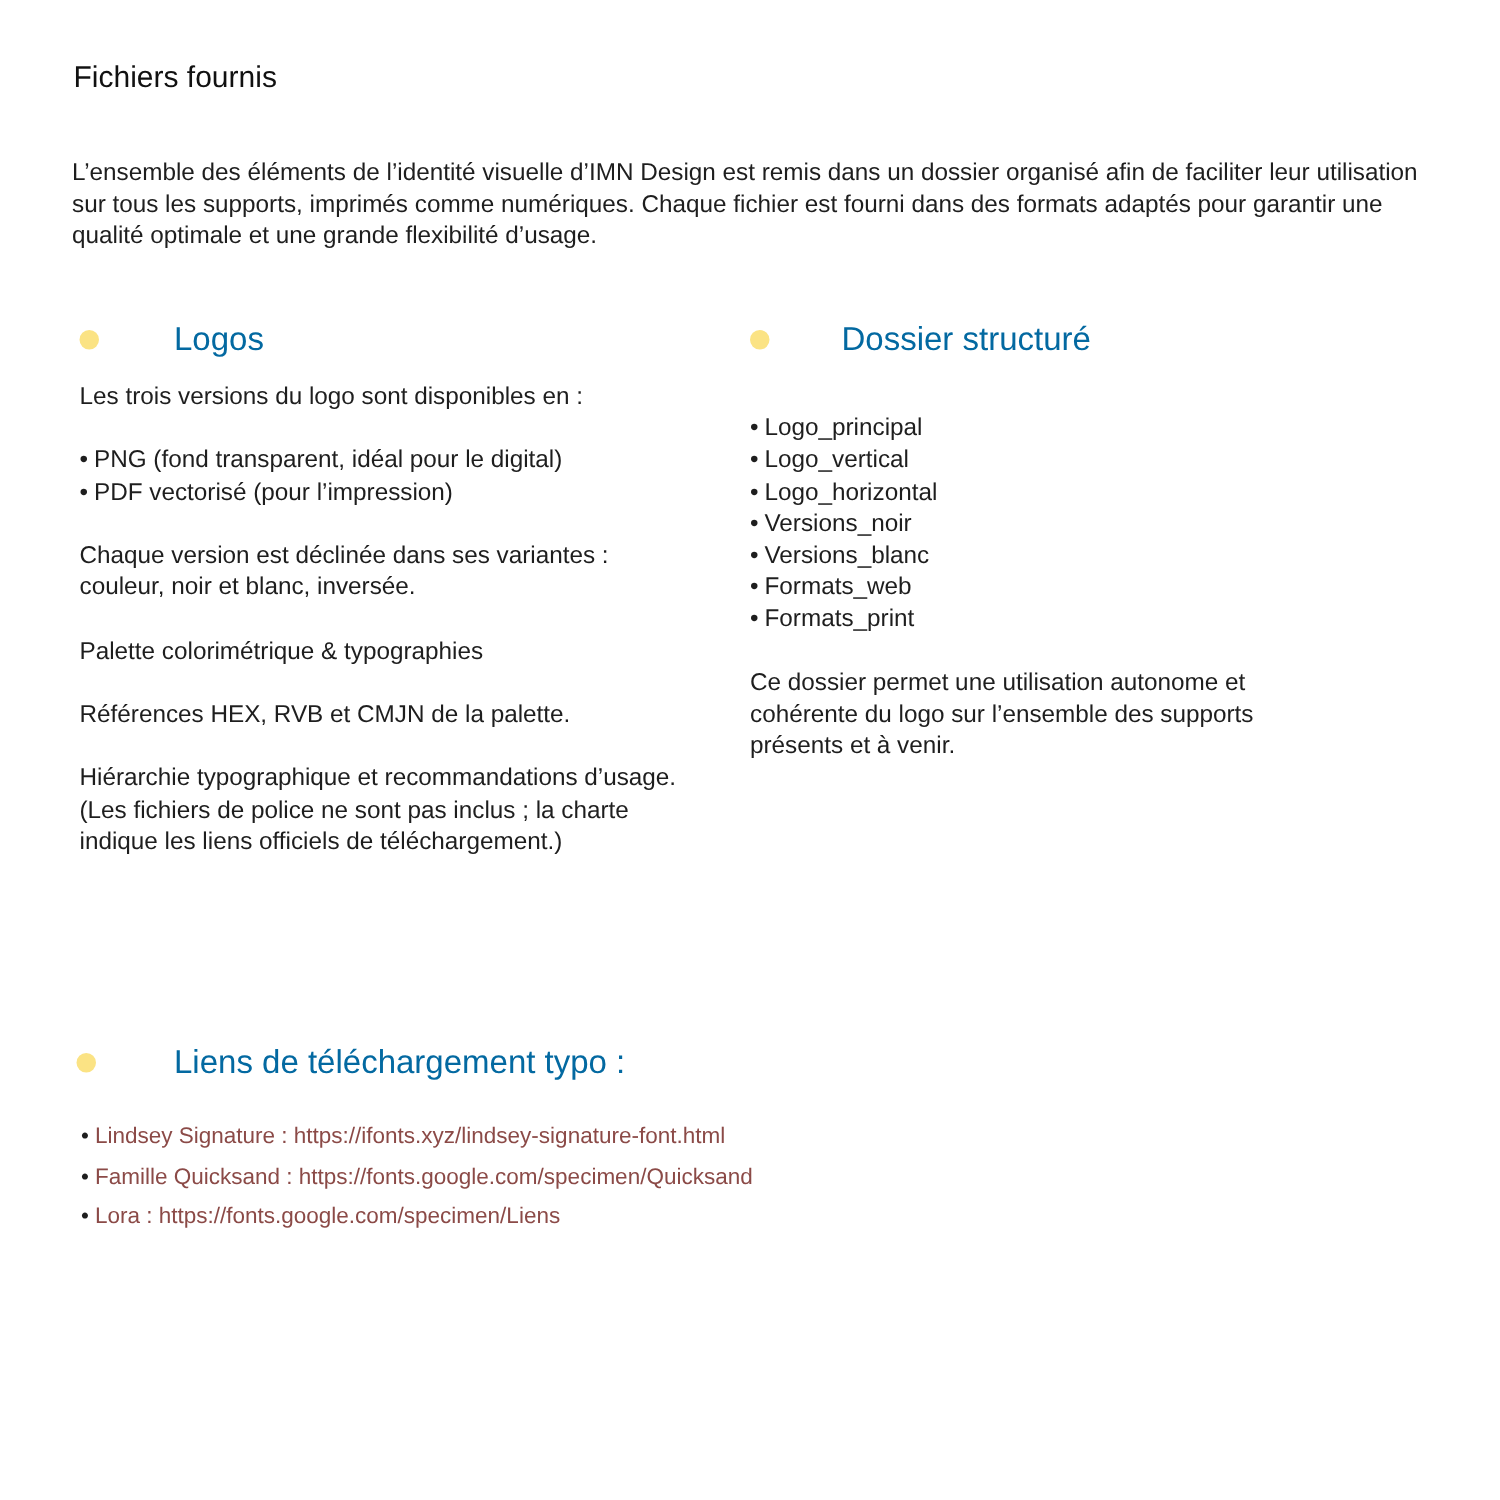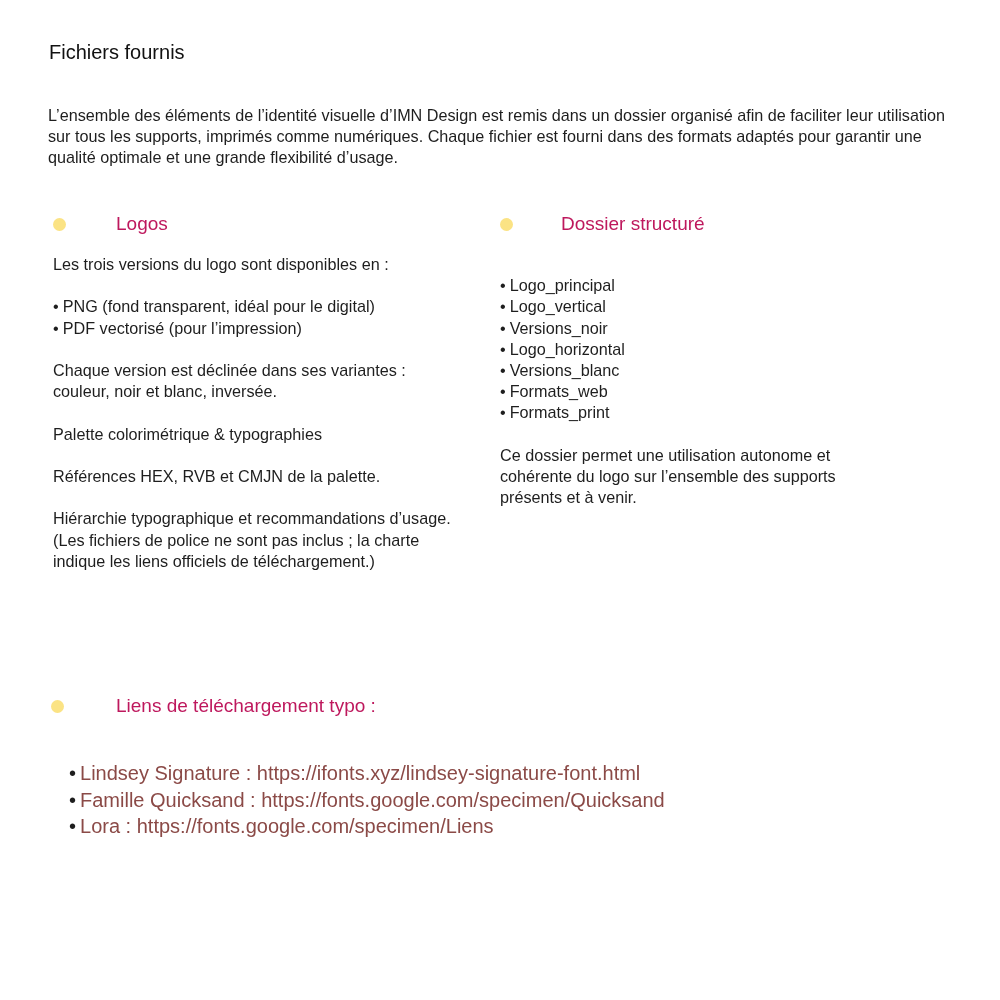--- a/index.html
+++ b/index.html
@@ -39,22 +39,22 @@
       display: flex;
       align-items: center;
     }
     .dot {
       width: 13px;
       height: 13px;
       border-radius: 50%;
       display: inline-block;
     }
     .section-title {
-      font-size: 19px;
-      color: #be185d;
+      font-size: 22px;
+      color: #0369a1;
       font-weight: 400;
     }
     .col {
       position: absolute;
       font-size: 16.2px;
       line-height: 21.2px;
       color: #1e1e1e;
     }
     .col p {
       margin: 0;
@@ -69,24 +69,24 @@
     }
     .col li::before {
       content: "\2022";
       margin-right: 4px;
       color: #1e1e1e;
     }
     .links {
       position: absolute;
       left: 54px;
       top: 745px;
-      font-size: 20px;
+      font-size: 15px;
       line-height: 26.5px;
       list-style: none;
-      margin: 15px;
+      margin: 0;
       padding: 0;
     }
     .links li::before {
       content: "\2022";
       margin-right: 4px;
       color: #1e1e1e;
     }
     .links a {
       text-decoration: none;
       cursor: pointer;
@@ -125,22 +125,22 @@
 <div class="section-head" style="left:500px; top:213px;">
   <span class="dot" style="background: rgb(251, 227, 132);"></span>
   <span class="section-title" style="margin-left:48px;">Dossier structuré</span>
 </div>
 
 <div class="col" style="left:500px; top:254px; width:400px;">
   <div class="gap"></div>
   <ul>
     <li>Logo_principal</li>
     <li>Logo_vertical</li>
+    <li>Logo_horizontal</li>
     <li>Versions_noir</li>
-    <li>Logo_horizontal</li>
     <li>Versions_blanc</li>
     <li>Formats_web</li>
     <li>Formats_print</li>
   </ul>
   <div class="gap"></div>
   <p>Ce dossier permet une utilisation autonome et cohérente du logo sur l’ensemble des supports présents et à venir.</p>
 </div>
 
 <div class="section-head" style="left:51px; top:695px;">
   <span class="dot" style="background: rgb(251, 227, 132);"></span>

